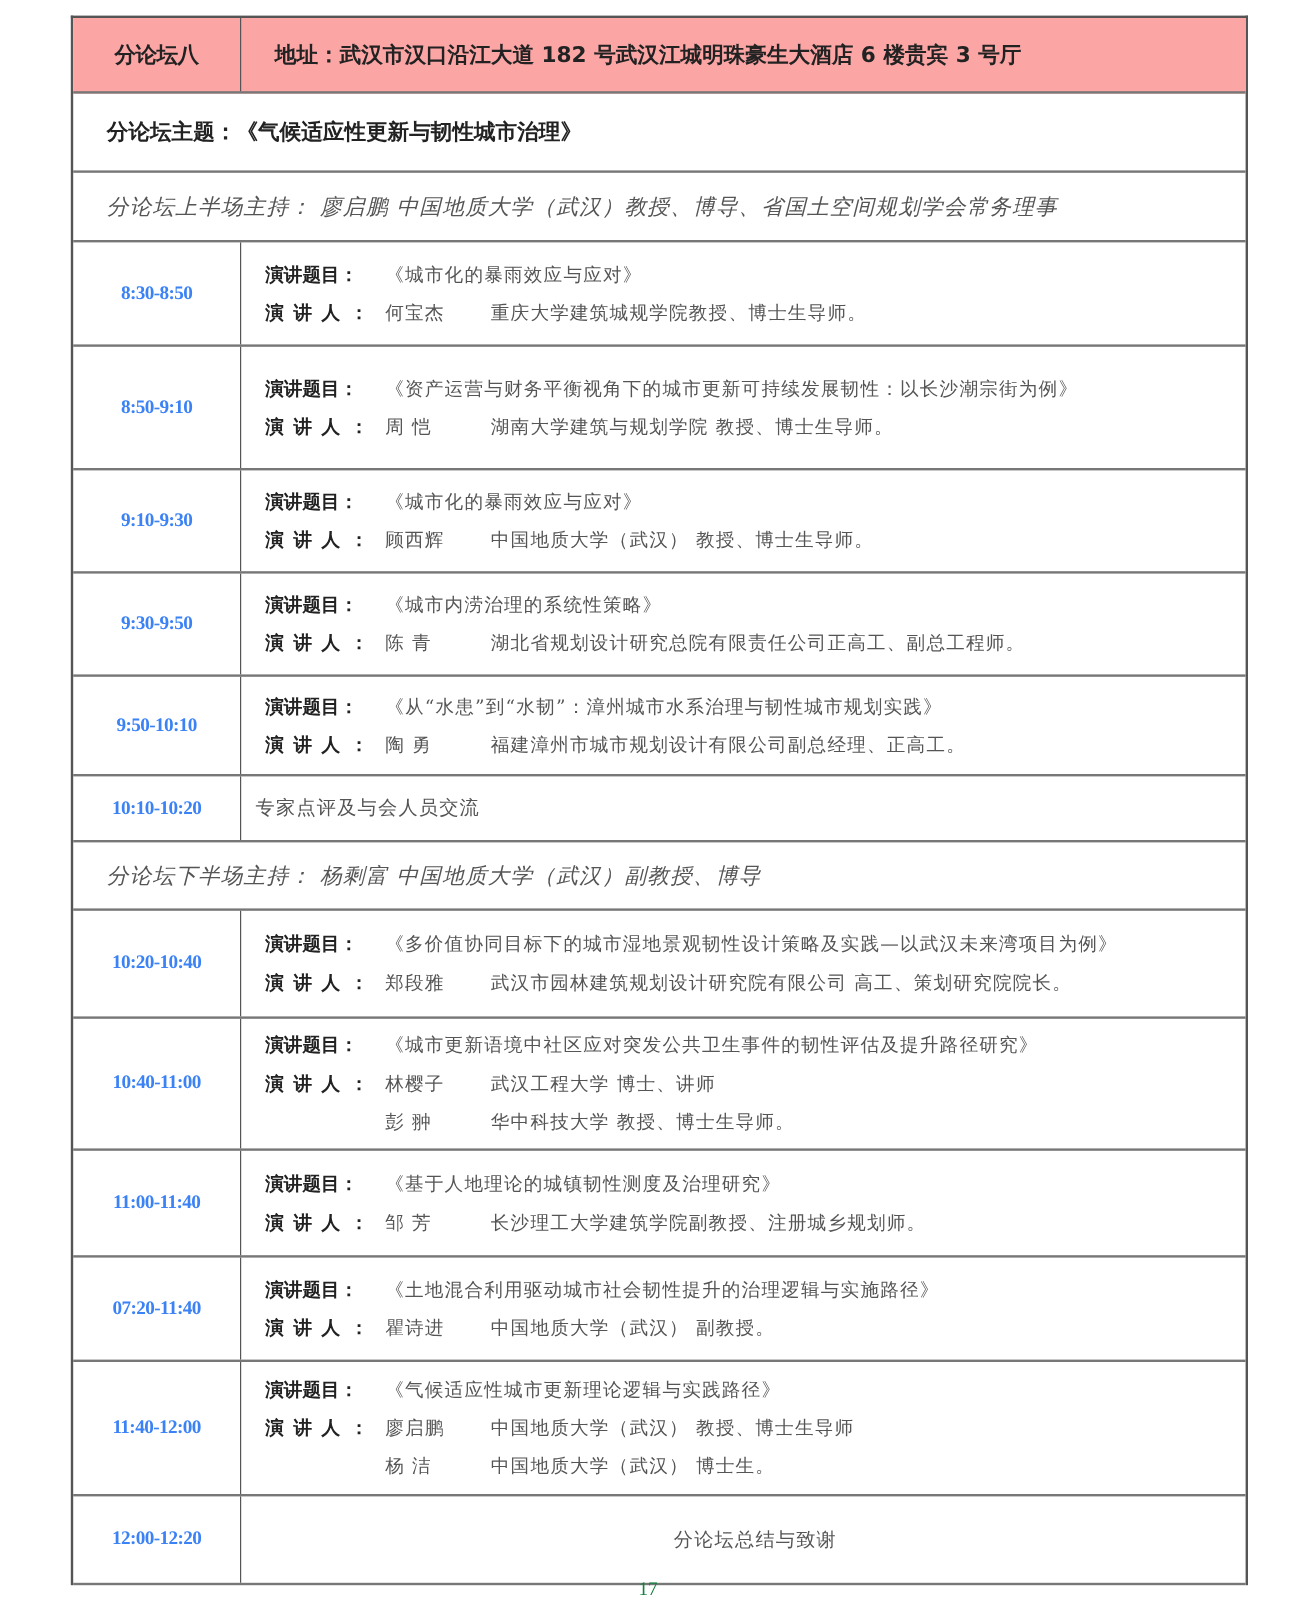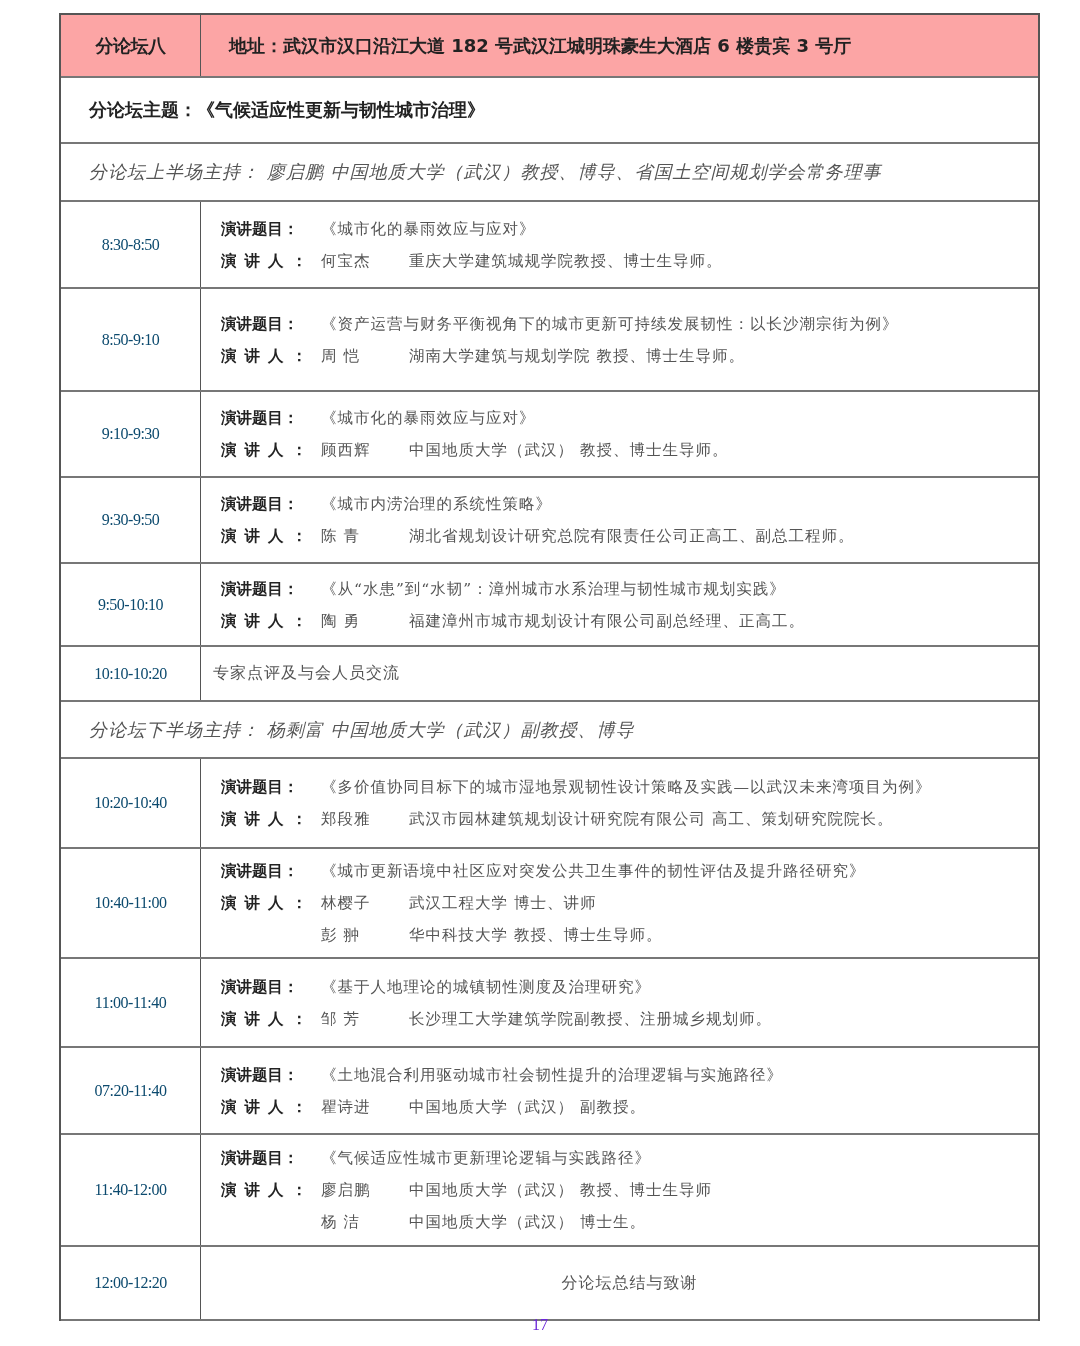--- a/index.html
+++ b/index.html
@@ -1,32 +1,32 @@
 <!DOCTYPE html>
 <html><head>
 <meta charset="utf-8">
 <style>
   html, body { margin: 0; padding: 0; background: #ffffff; }
   body { width: 1080px; height: 1346px; position: relative; font-family: "DejaVu Serif", "Liberation Serif", serif; color: #333; }
   .table { position: absolute; left: 59px; top: 13px; width: 981px; border: 2px solid #555; box-sizing: border-box; border-bottom: none; }
   .row { display: flex; border-bottom: 2px solid #777; box-sizing: border-box; }
-  .cell-time { width: 139px; flex: none; border-right: 1.5px solid #555; display: flex; align-items: center; justify-content: center; font-family: "Liberation Serif", serif; font-size: 16px; color: #0c4a6e; letter-spacing: -0.5px; }
+  .cell-time { width: 139px; flex: none; border-right: 1.5px solid #555; display: flex; align-items: center; justify-content: center; font-family: "Liberation Serif", serif; font-size: 16px; color: #3b82f6; letter-spacing: -0.5px; font-weight: bold; }
   .cell-body { flex: 1; padding-left: 20px; display: flex; flex-direction: column; justify-content: center; }
   .header { background: #fca5a5; height: 63px; }
   .header .cell-time { font-family: "DejaVu Sans", sans-serif; font-weight: bold; font-size: 18px; color: #222; }
   .header .cell-body { font-family: "DejaVu Sans", sans-serif; font-weight: bold; font-size: 18px; color: #222; padding-left: 28px; }
   .theme { height: 66px; display: flex; align-items: center; padding-left: 28px; font-family: Liberation Sans, sans-serif; font-weight: bold; font-size: 18px; color: #222; }
   .host { height: 58px; display: flex; align-items: center; padding-left: 28px; font-size: 18px; color: #555; letter-spacing: 1px; font-style: italic; }
   .line { display: flex; align-items: flex-start; height: 32px; line-height: 32px; font-size: 15.5px; color: #555; white-space: nowrap; letter-spacing: 1px; }
   .lbl { width: 100px; flex: none; font-family: "DejaVu Sans", sans-serif; font-weight: bold; color: #222; font-size: 15.5px; letter-spacing: 0; }
   .lbl.spaced { letter-spacing: 8px; }
   .sname { width: 88px; flex: none; }
   .single { font-size: 16px; color: #555; letter-spacing: 1px; }
   .center { align-items: center; }
-  .pagenum { position: absolute; left: 0; width: 1080px; top: 1316px; text-align: center; font-family: "Liberation Serif", serif; font-size: 16px; color: #6d28d9; }
+  .pagenum { position: absolute; left: 0; width: 1080px; top: 1316px; text-align: center; font-family: "Liberation Serif", serif; font-size: 16px; color: #15803d; }
 </style>
 </head>
 <body>
 
 <div class="table">
   <div class="row header">
     <div class="cell-time">分论坛八</div>
     <div class="cell-body">地址：武汉市汉口沿江大道 182 号武汉江城明珠豪生大酒店 6 楼贵宾 3 号厅</div>
   </div>
   <div class="row theme">分论坛主题：《气候适应性更新与韧性城市治理》</div>

